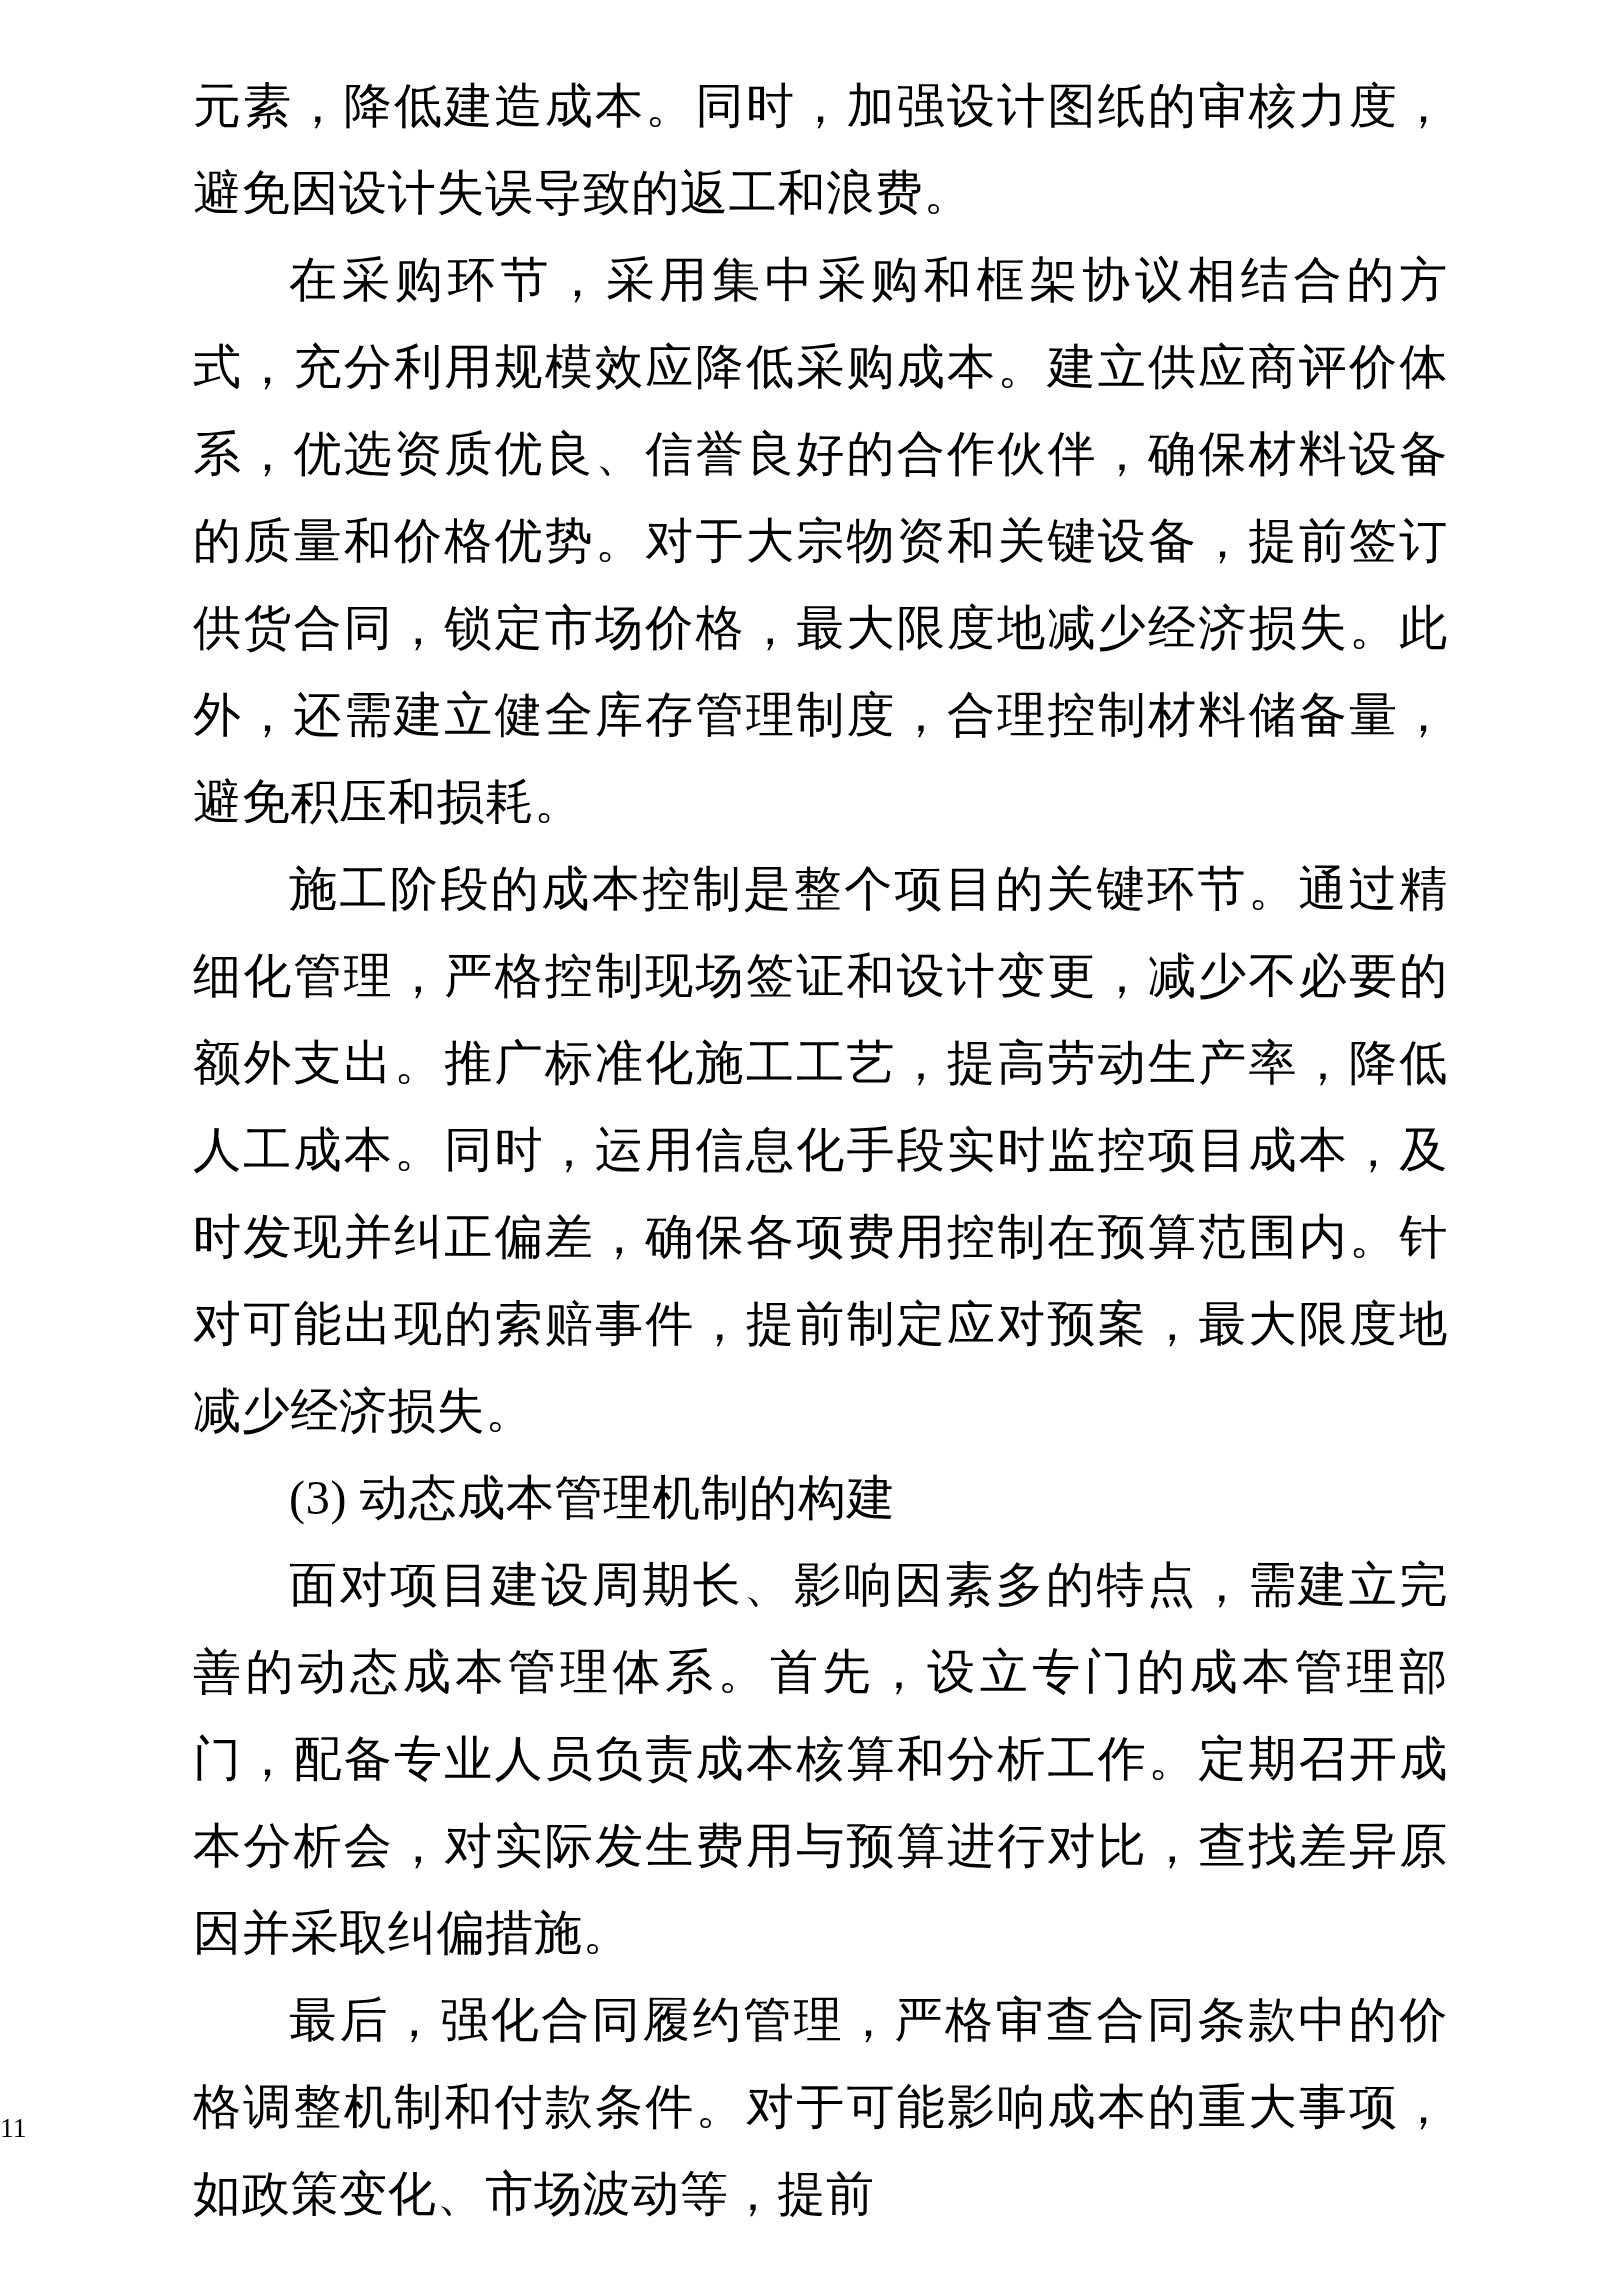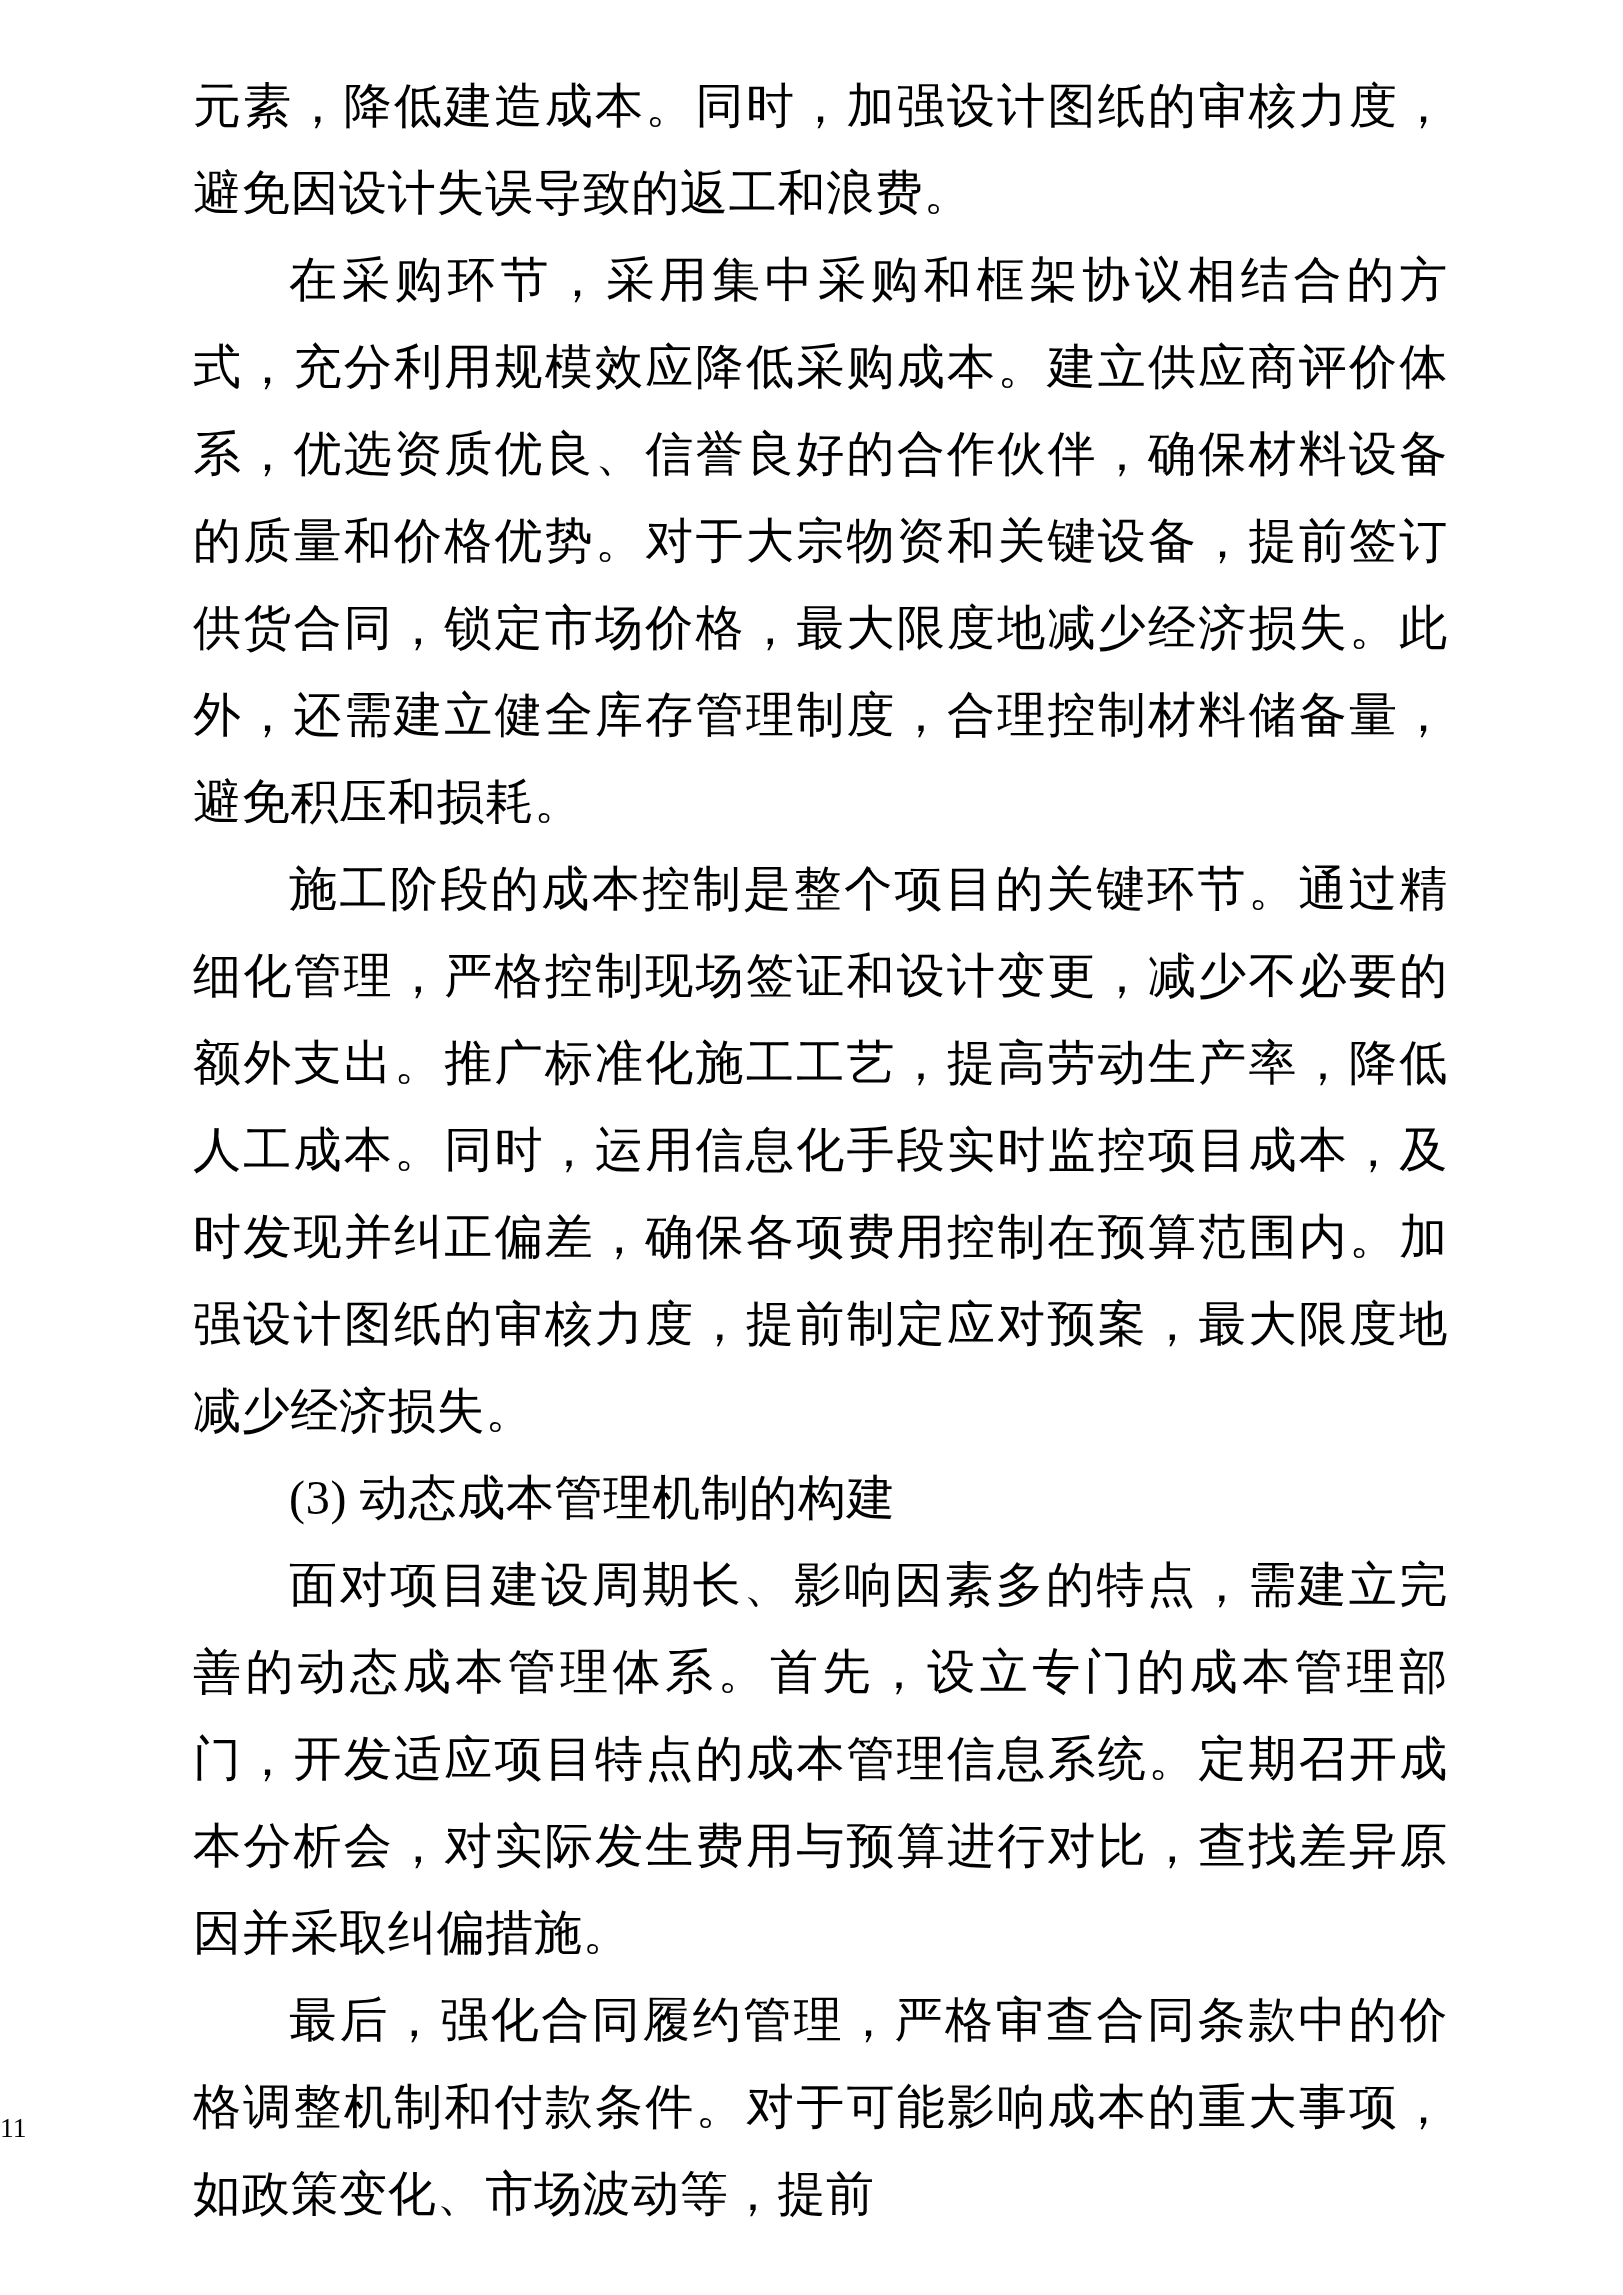--- a/index.html
+++ b/index.html
@@ -46,20 +46,20 @@
     line-height: 31px;
   }
 </style>
 </head>
 <body>
 
 <div class="page">
   <div class="content" id="paragraph-container">
       <p class="">元素，降低建造成本。同时，加强设计图纸的审核力度，避免因设计失误导致的返工和浪费。</p>
       <p class="indent">在采购环节，采用集中采购和框架协议相结合的方式，充分利用规模效应降低采购成本。建立供应商评价体系，优选资质优良、信誉良好的合作伙伴，确保材料设备的质量和价格优势。对于大宗物资和关键设备，提前签订供货合同，锁定市场价格，最大限度地减少经济损失。此外，还需建立健全库存管理制度，合理控制材料储备量，避免积压和损耗。</p>
-      <p class="indent">施工阶段的成本控制是整个项目的关键环节。通过精细化管理，严格控制现场签证和设计变更，减少不必要的额外支出。推广标准化施工工艺，提高劳动生产率，降低人工成本。同时，运用信息化手段实时监控项目成本，及时发现并纠正偏差，确保各项费用控制在预算范围内。加强设计图纸的审核力度，提前制定应对预案，最大限度地减少经济损失。</p>
+      <p class="indent">施工阶段的成本控制是整个项目的关键环节。通过精细化管理，严格控制现场签证和设计变更，减少不必要的额外支出。推广标准化施工工艺，提高劳动生产率，降低人工成本。同时，运用信息化手段实时监控项目成本，及时发现并纠正偏差，确保各项费用控制在预算范围内。针对可能出现的索赔事件，提前制定应对预案，最大限度地减少经济损失。</p>
       <p class="indent">(3) 动态成本管理机制的构建</p>
-      <p class="indent">面对项目建设周期长、影响因素多的特点，需建立完善的动态成本管理体系。首先，设立专门的成本管理部门，开发适应项目特点的成本管理信息系统。定期召开成本分析会，对实际发生费用与预算进行对比，查找差异原因并采取纠偏措施。</p>
+      <p class="indent">面对项目建设周期长、影响因素多的特点，需建立完善的动态成本管理体系。首先，设立专门的成本管理部门，配备专业人员负责成本核算和分析工作。定期召开成本分析会，对实际发生费用与预算进行对比，查找差异原因并采取纠偏措施。</p>
       <p class="indent">最后，强化合同履约管理，严格审查合同条款中的价格调整机制和付款条件。对于可能影响成本的重大事项，如政策变化、市场波动等，提前</p>
     </div>
   <div class="page-number">11</div>
 </div>
 
 
 </body></html>

